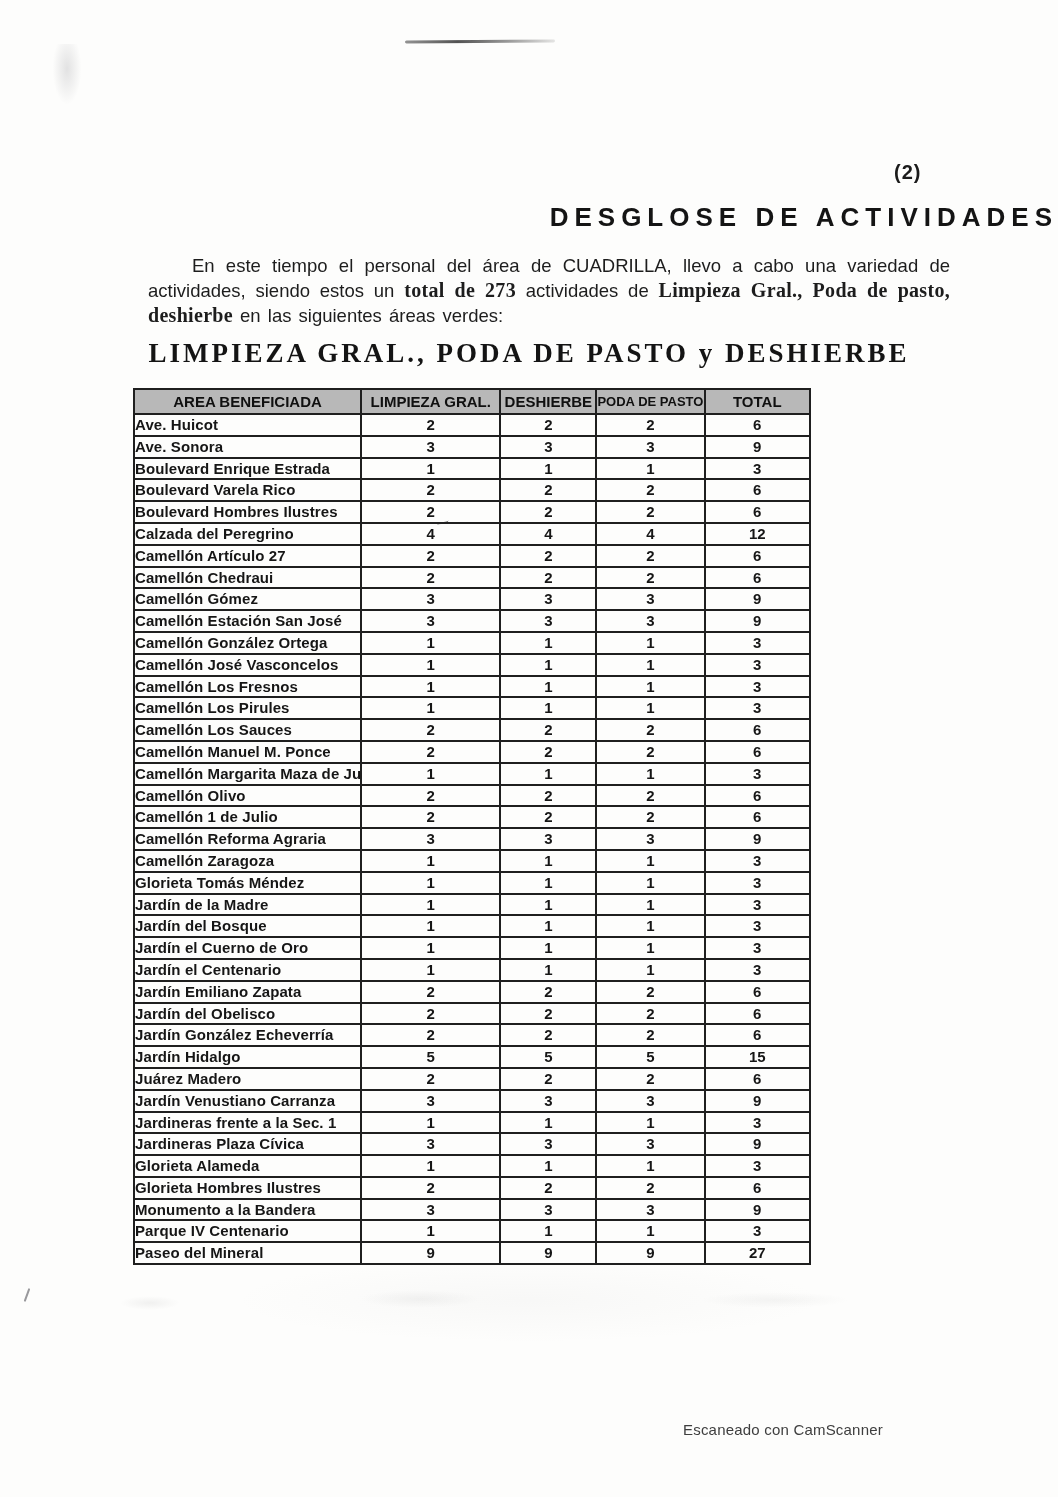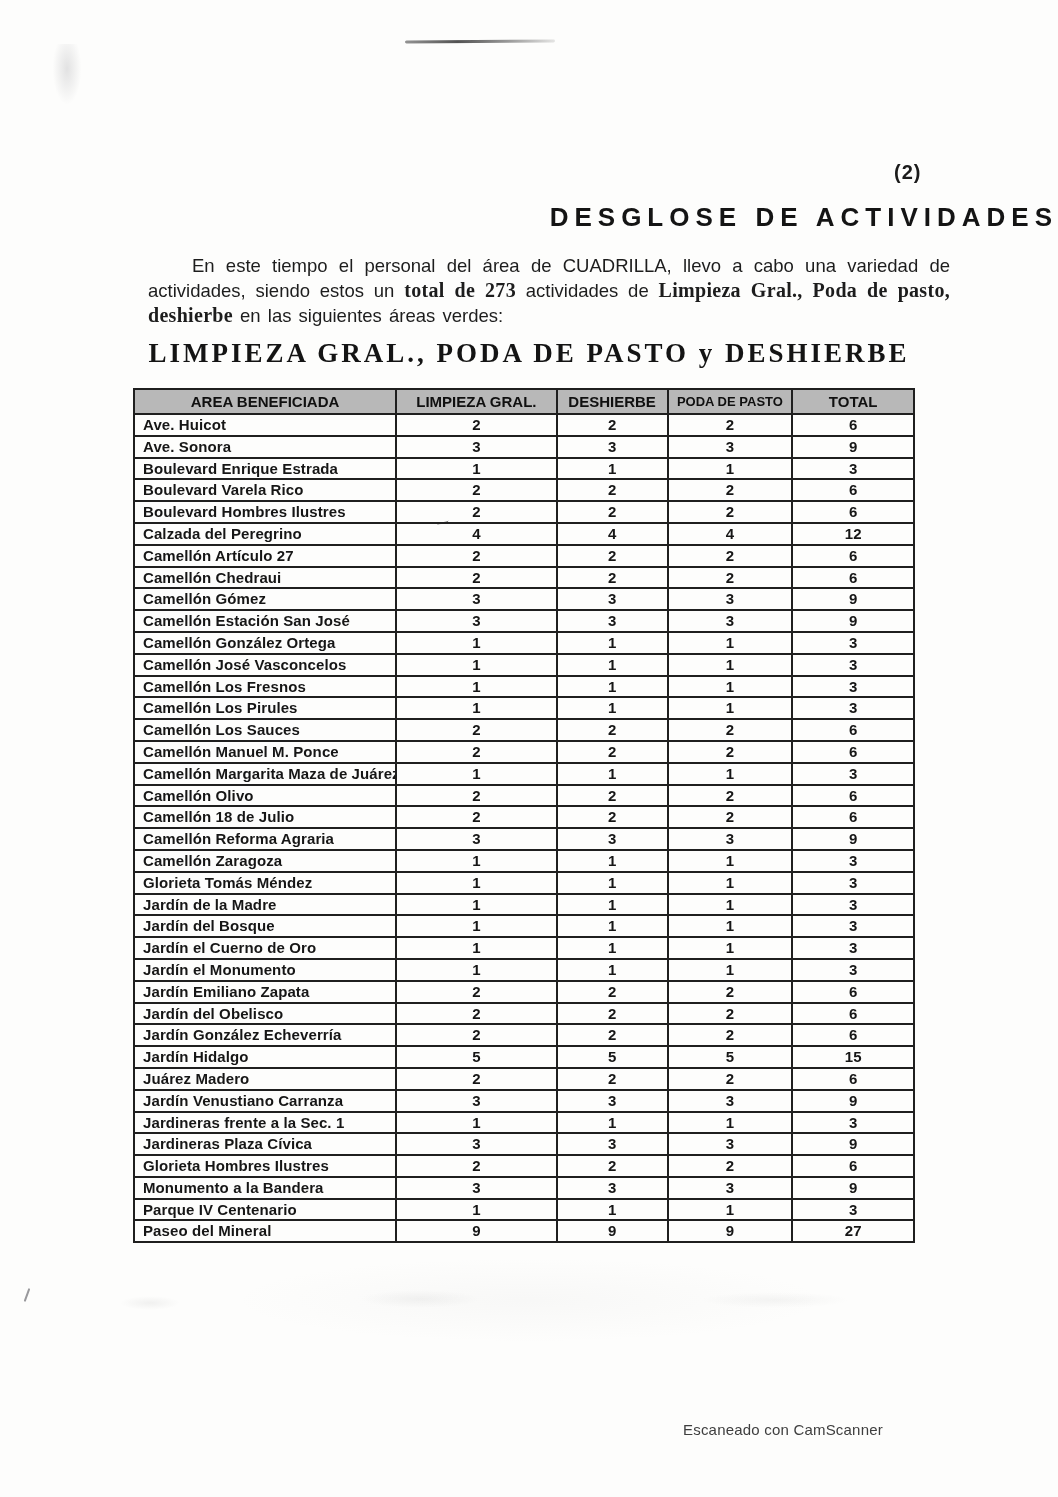--- a/index.html
+++ b/index.html
@@ -64,21 +64,21 @@
     font-weight: 700;
     font-size: 27px;
     letter-spacing: 3px;
     color: #141414;
   }
 
   
   .table-wrap {
     position: absolute;
     top: 388px; left: 133px;
-    width: 782px;
+    width: 678px;
   }
   table.activities {
     width: 100%;
     border-collapse: collapse;
     table-layout: fixed;
   }
   table.activities th, table.activities td {
     border: 2px solid #1f1f1f;
     overflow: hidden;
     white-space: nowrap;
@@ -95,21 +95,20 @@
   table.activities td {
     height: 19.8px;
     font-size: 15px;
     line-height: 19.8px;
     text-align: center;
     font-weight: 600;
     color: #161616;
   }
   table.activities td.area {
     text-align: left;
-    padding-left: 8px;
     font-weight: 600;
     letter-spacing: 0.1px;
   }
 
   
   .watermark {
     position: absolute;
     top: 1421px; left: 683px;
     font-size: 15px;
     color: #3e3e3e;
@@ -313,21 +312,21 @@
             <td>3</td>
           </tr>
           <tr>
             <td class="area">Camellón Olivo</td>
             <td>2</td>
             <td>2</td>
             <td>2</td>
             <td>6</td>
           </tr>
           <tr>
-            <td class="area">Camellón 18 de Julio</td>
+            <td class="area">Camellón 1 de Julio</td>
             <td>2</td>
             <td>2</td>
             <td>2</td>
             <td>6</td>
           </tr>
           <tr>
             <td class="area">Camellón Reforma Agraria</td>
             <td>3</td>
             <td>3</td>
             <td>3</td>
@@ -362,21 +361,21 @@
             <td>3</td>
           </tr>
           <tr>
             <td class="area">Jardín el Cuerno de Oro</td>
             <td>1</td>
             <td>1</td>
             <td>1</td>
             <td>3</td>
           </tr>
           <tr>
-            <td class="area">Jardín el Monumento</td>
+            <td class="area">Jardín el Centenario</td>
             <td>1</td>
             <td>1</td>
             <td>1</td>
             <td>3</td>
           </tr>
           <tr>
             <td class="area">Jardín Emiliano Zapata</td>
             <td>2</td>
             <td>2</td>
             <td>2</td>
@@ -425,20 +424,27 @@
             <td>3</td>
           </tr>
           <tr>
             <td class="area">Jardineras Plaza Cívica</td>
             <td>3</td>
             <td>3</td>
             <td>3</td>
             <td>9</td>
           </tr>
           <tr>
+            <td class="area">Glorieta Alameda</td>
+            <td>1</td>
+            <td>1</td>
+            <td>1</td>
+            <td>3</td>
+          </tr>
+          <tr>
             <td class="area">Glorieta Hombres Ilustres</td>
             <td>2</td>
             <td>2</td>
             <td>2</td>
             <td>6</td>
           </tr>
           <tr>
             <td class="area">Monumento a la Bandera</td>
             <td>3</td>
             <td>3</td>

